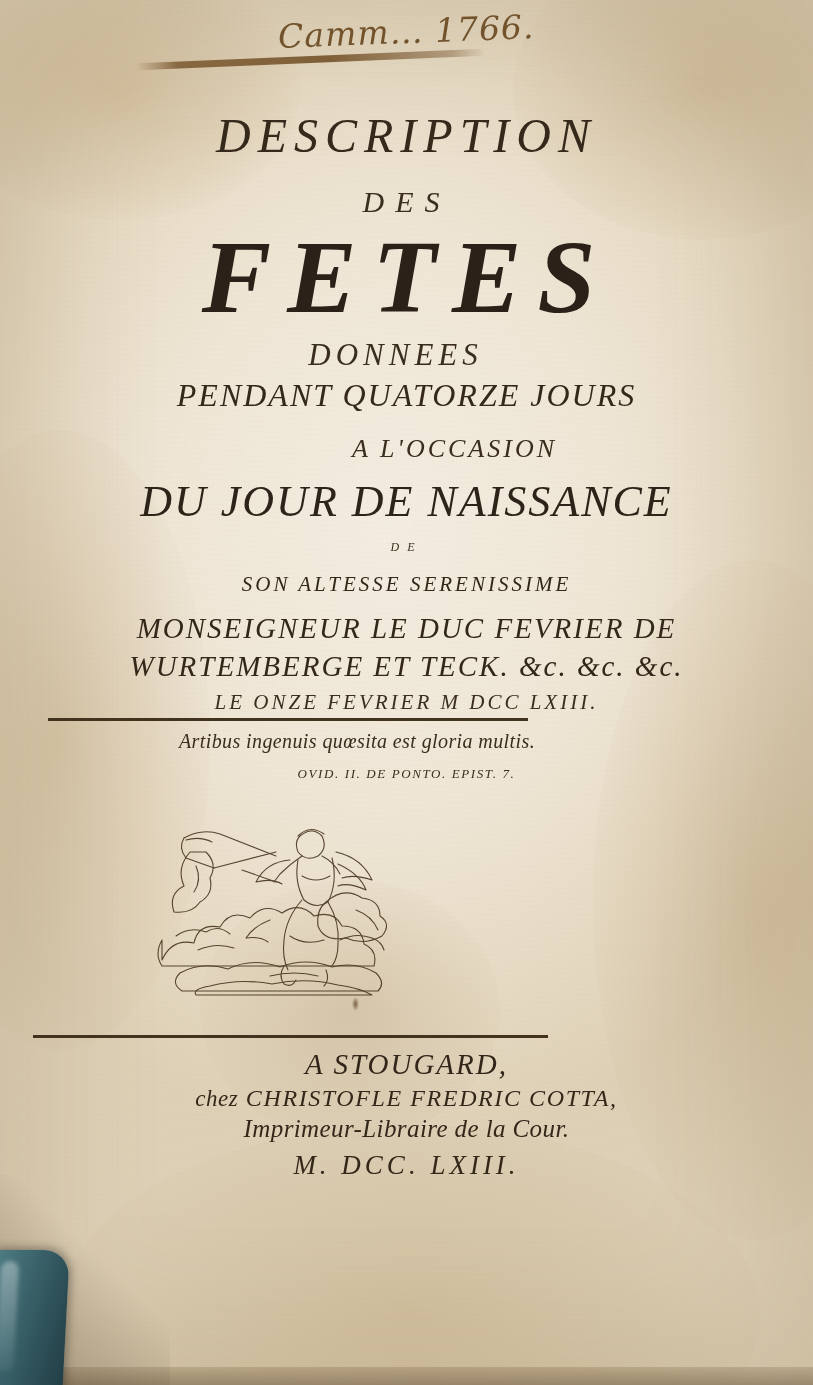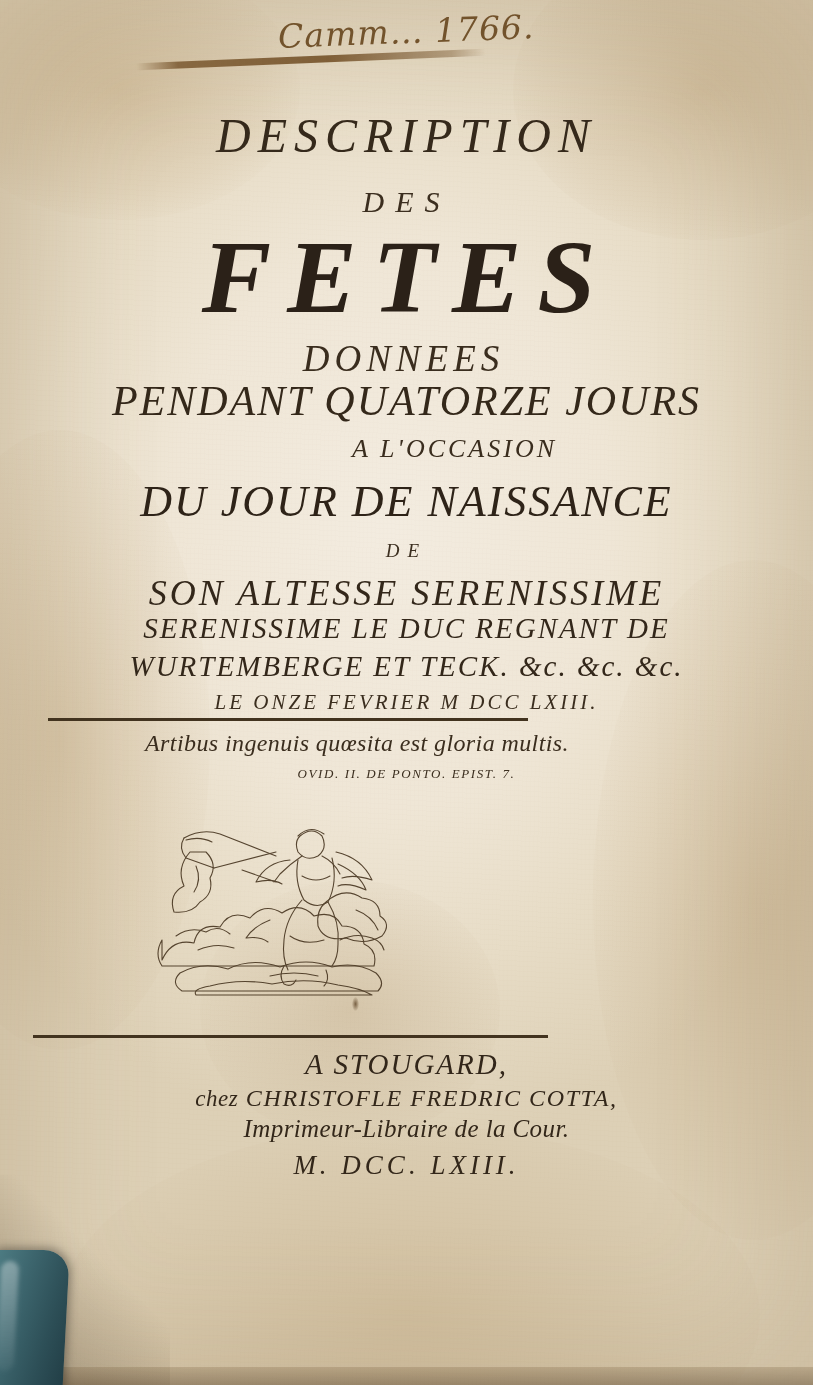--- a/index.html
+++ b/index.html
@@ -112,41 +112,41 @@
     font-size: 30px; letter-spacing: 11px; color: #3b2e1f;
   }
   .t-fetes {
     position: absolute; left: 0; top: 222px; width: 813px;
     font-size: 104px; letter-spacing: 16px; font-weight: 700;
     color: #2b2118;
     line-height: 1.05;
   }
   .t-donnees {
     position: absolute; left: 0; top: 337px; width: 791px;
-    font-size: 37px; letter-spacing: 5px; color: #3a2d1e; margin-left: 8px;
+    font-size: 31px; letter-spacing: 5px; color: #3a2d1e;
   }
   .t-pendant {
     position: absolute; left: 0; top: 377px; width: 813px;
-    font-size: 42px; font-style: italic; letter-spacing: 2px; color: #34281a;
+    font-size: 32px; font-style: italic; letter-spacing: 2px; color: #34281a;
   }
   .t-occasion {
     position: absolute; left: 0; top: 434px; width: 813px;
     font-size: 26px; letter-spacing: 3px; color: #3a2d1e; margin-left: 48px;
   }
   .t-dujour {
     position: absolute; left: 0; top: 476px; width: 813px;
     font-size: 44px; letter-spacing: 2px; color: #2e2318;
   }
   .t-de2 {
     position: absolute; left: 0; top: 540px; width: 813px;
-    font-size: 19px; letter-spacing: 8px; color: #3d3021;
+    font-size: 12px; letter-spacing: 8px; color: #3d3021;
   }
   .t-altesse {
     position: absolute; left: 0; top: 572px; width: 813px;
-    font-size: 36px; letter-spacing: 3px; color: #33271a;
+    font-size: 21px; letter-spacing: 3px; color: #33271a;
   }
   .t-monseigneur {
     position: absolute; left: 0; top: 612px; width: 813px;
     font-size: 29px; letter-spacing: 2px; color: #33271a;
   }
   .t-wurtemberge {
     position: absolute; left: 0; top: 650px; width: 813px;
     font-size: 29px; letter-spacing: 2px; color: #33271a;
   }
   .t-date {
@@ -157,21 +157,21 @@
   .rule {
     position: absolute;
     background: #42331f;
     height: 3px;
   }
   #rule-top { left: 48px; top: 718px; width: 480px; }
   #rule-bottom { left: 33px; top: 1035px; width: 515px; }
 
   .t-motto {
     position: absolute; left: 0; top: 730px; width: 714px;
-    font-size: 24px; font-style: italic; letter-spacing: 0.4px; color: #3a2d1e;
+    font-size: 20px; font-style: italic; letter-spacing: 0.4px; color: #3a2d1e;
   }
   .t-source {
     position: absolute; left: 0; top: 766px; width: 813px;
     font-size: 13px; letter-spacing: 1.6px; color: #3b2e1f;
   }
 
   
   #vignette {
     position: absolute;
     left: 150px; top: 790px;
@@ -266,21 +266,21 @@
 
       <div class="t-description ln">DESCRIPTION</div>
       <div class="t-des ln">DES</div>
       <div class="t-fetes ln">FETES</div>
       <div class="t-donnees ln">DONNEES</div>
       <div class="t-pendant ln">PENDANT QUATORZE JOURS</div>
       <div class="t-occasion ln">A L'OCCASION</div>
       <div class="t-dujour ln">DU JOUR DE NAISSANCE</div>
       <div class="t-de2 ln">DE</div>
       <div class="t-altesse ln">SON ALTESSE SERENISSIME</div>
-      <div class="t-monseigneur ln">SERENISSIME LE DUC REGNANT DE</div>
+      <div class="t-monseigneur ln">MONSEIGNEUR LE DUC FEVRIER DE</div>
       <div class="t-wurtemberge ln">WURTEMBERGE ET TECK. &amp;c. &amp;c. &amp;c.</div>
       <div class="t-date ln">LE ONZE FEVRIER M DCC LXIII.</div>
 
       <div class="rule" id="rule-top"></div>
 
       <div class="t-motto ln">Artibus ingenuis quœsita est gloria multis.</div>
       <div class="t-source ln">OVID. II. DE PONTO. EPIST. 7.</div>
 
       <div id="vignette">
         <svg viewBox="0 0 290 225" width="290" height="225" aria-hidden="true">

